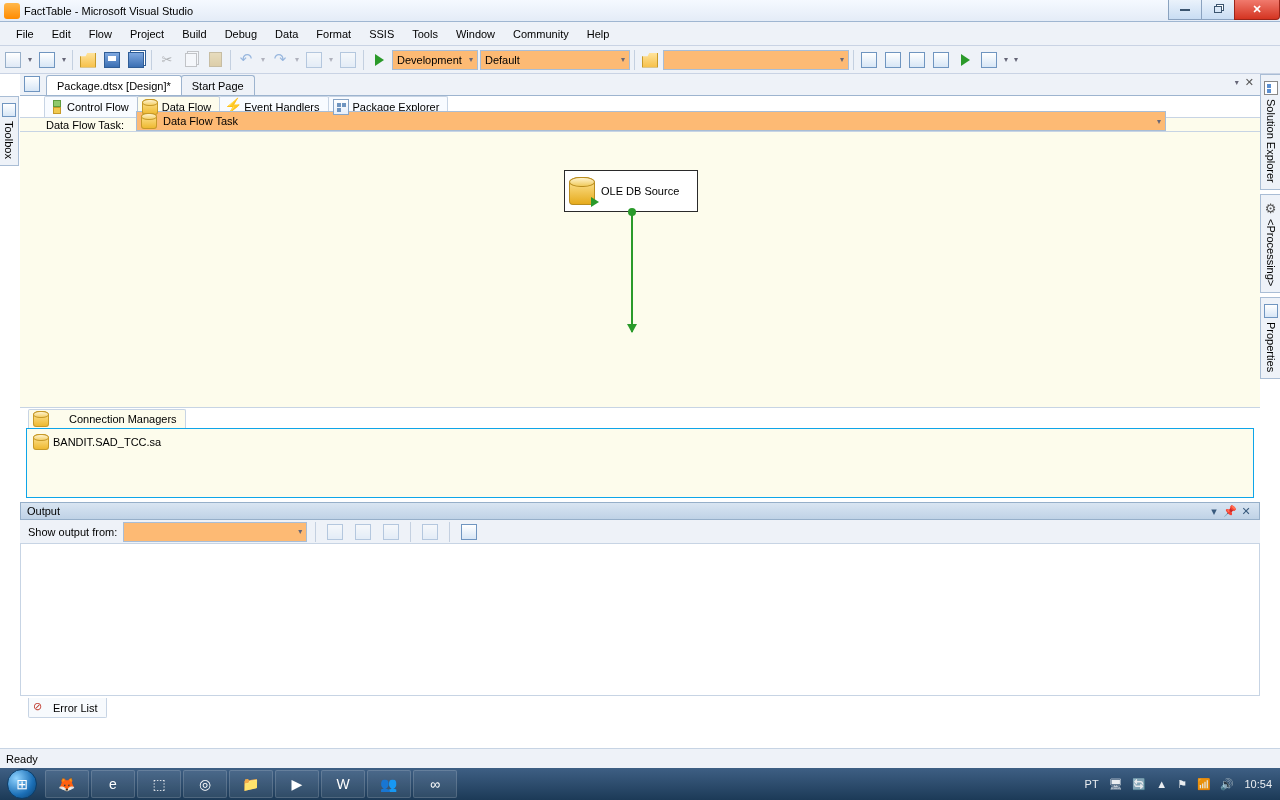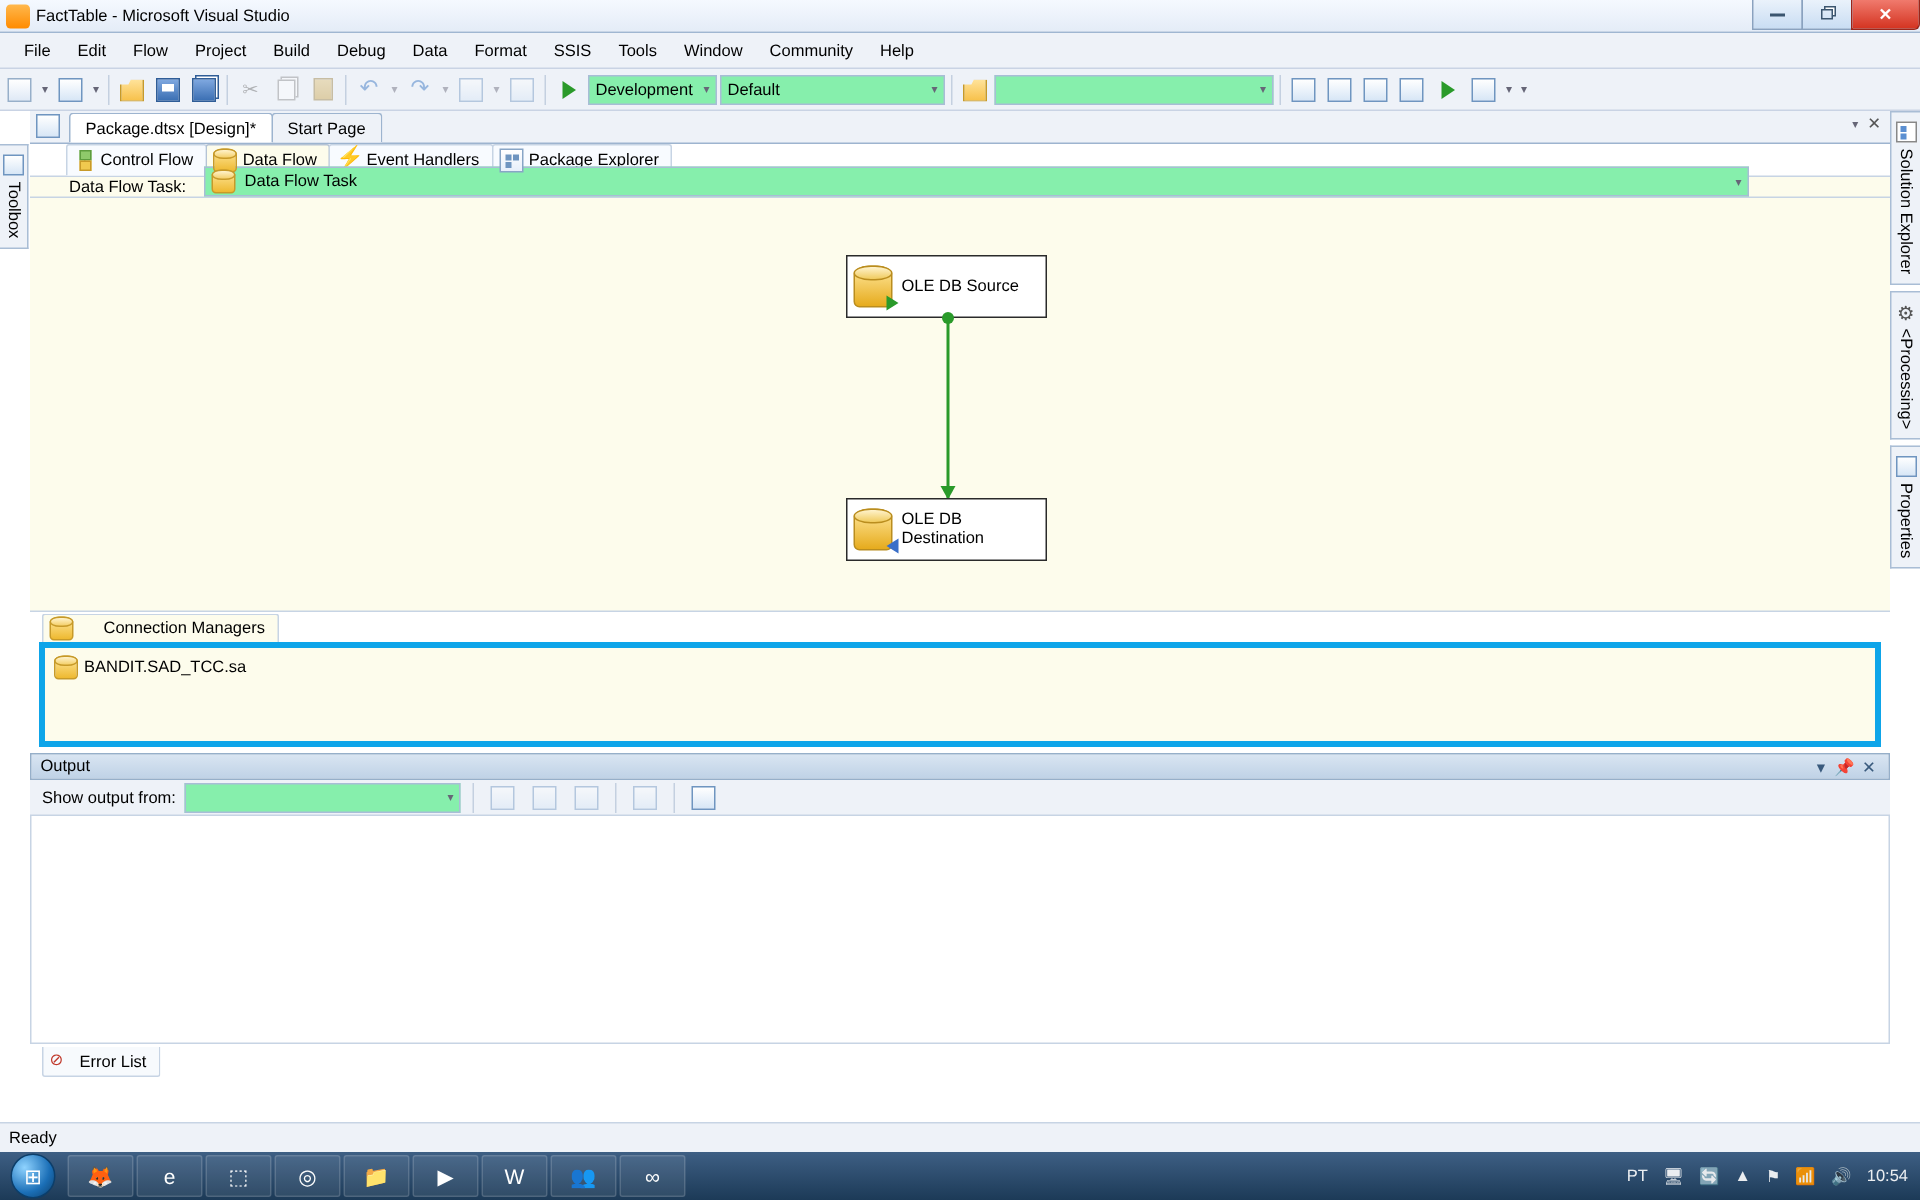--- a/index.html
+++ b/index.html
@@ -17,21 +17,21 @@
 .winbtn.close::after{content:"✕";font-size:11px;font-weight:bold}
 
 .menubar{height:24px;background:#eef2f8;border-bottom:1px solid #c9d3e4;display:flex;align-items:center;padding-left:8px;gap:2px}
 .menubar span{padding:3px 8px}
 
 .toolbar{height:28px;background:#eef2f8;border-bottom:1px solid #c9d3e4;display:flex;align-items:center;padding-left:2px;gap:2px}
 .tbtn{width:22px;height:22px;display:flex;align-items:center;justify-content:center;border:1px solid transparent;border-radius:2px}
 .tsep{width:1px;height:20px;background:#c4d0e0;margin:0 2px}
 .tdrop{width:8px;display:flex;align-items:center;justify-content:center;color:#667}
 .tdrop::after{content:"▾";font-size:8px}
-.combo{height:20px;border:1px solid #a8bdd6;background:#86efac;padding:0 4px;display:flex;align-items:center;font-size:11px}
+.combo{height:20px;border:1px solid #a8bdd6;background:#fdba74;padding:0 4px;display:flex;align-items:center;font-size:11px}
 .combo .arr{margin-left:auto;font-size:8px;color:#667}
 
 .ico{width:16px;height:16px;display:inline-block;vertical-align:middle}
 .ico-newproj{background:linear-gradient(#fff,#dfe9f6);border:1px solid #97afc9}
 .ico-open{background:linear-gradient(#ffe39b,#f7c14b);border:1px solid #c79a29;clip-path:polygon(0 30%,35% 30%,45% 10%,100% 10%,100% 100%,0 100%)}
 .ico-save{background:linear-gradient(#7fa8e0,#3b6fb3);border:1px solid #2f5d97;position:relative}
 .ico-save::after{content:"";position:absolute;inset:3px 3px 6px 3px;background:#fff}
 .ico-saveall{background:linear-gradient(#7fa8e0,#3b6fb3);border:1px solid #2f5d97;box-shadow:2px -2px 0 -1px #fff,2px -2px 0 0 #2f5d97}
 .ico-cut{color:#666;font-size:13px;line-height:16px;text-align:center}
 .ico-cut::after{content:"✂"}
@@ -81,21 +81,21 @@
 .node .bigdb::after{content:"";position:absolute;top:0;left:0;right:0;height:8px;background:linear-gradient(#fff3cc,#f0cb5e);border:1px solid #ba8d1e;border-radius:14px/6px}
 .node .arrow-out{position:absolute;right:-2px;bottom:2px;width:0;height:0;border-left:8px solid #2a9a2a;border-top:5px solid transparent;border-bottom:5px solid transparent}
 .node .arrow-in{position:absolute;right:-2px;bottom:2px;width:0;height:0;border-right:8px solid #3a6fc8;border-top:5px solid transparent;border-bottom:5px solid transparent}
 .node .bigdb .ov{position:absolute;right:-4px;bottom:-2px}
 .link{position:absolute;left:611px;top:80px;width:2px;height:120px;background:#2a9a2a}
 .link .dot{position:absolute;top:-4px;left:-3px;width:8px;height:8px;background:#2a9a2a;border-radius:50%}
 .link .head{position:absolute;bottom:-1px;left:-4px;width:0;height:0;border-top:9px solid #2a9a2a;border-left:5px solid transparent;border-right:5px solid transparent}
 
 .cm-tab-row{height:20px;background:#fff;display:flex;align-items:flex-end;padding-left:8px}
 .cm-tab{height:19px;padding:0 8px 0 4px;display:flex;align-items:center;gap:20px;border:1px solid #c7d4e4;border-bottom:none;border-radius:2px 2px 0 0;background:#fdfcec}
-.cm-panel{height:70px;background:#fdfcec;border:4px solid #0ea5e9;margin:0 6px 4px 6px;padding:4px}
+.cm-panel{height:70px;background:#fdfcec;border:1px solid #0ea5e9;margin:0 6px 4px 6px;padding:4px}
 .cm-item{display:flex;align-items:center;gap:4px;height:17px;padding-left:2px}
 
 .output-head{height:18px;background:linear-gradient(#d9e5f2,#bfd2e6);border:1px solid #96afc9;display:flex;align-items:center;padding:0 6px}
 .output-head .spacer{flex:1}
 .output-head .btn{width:14px;height:14px;color:#395a7d;display:flex;align-items:center;justify-content:center;margin-left:2px}
 .output-tools{height:24px;background:#eef2f8;border-bottom:1px solid #c7d4e4;display:flex;align-items:center;padding-left:8px;gap:6px}
 .output-tools .combo{width:184px;height:20px}
 .output-body{height:152px;background:#fff;border:1px solid #c7d4e4;border-top:none}
 
 .err-row{height:22px;display:flex;align-items:flex-end;padding-left:8px;background:#fff}
@@ -294,26 +294,20 @@
       <div class="canvas">
         <div class="node src">
           <div class="bigdb">
               <span class="ov arrow-out"></span>
             </div>
           <span>OLE DB Source</span>
         </div>
         <div class="link">
           <div class="dot"></div>
           <div class="head"></div>
-        </div>
-        <div class="node dst">
-          <div class="bigdb">
-              <span class="ov arrow-in"></span>
-            </div>
-          <span style="line-height:1.2"><span>OLE DB</span><br><span>Destination</span></span>
         </div>
       </div>
 
       <div class="cm-tab-row">
         <div class="cm-tab">
             <span class="ico ico-db"></span>
             <span>Connection Managers</span>
           </div>
       </div>
       <div class="cm-panel">

